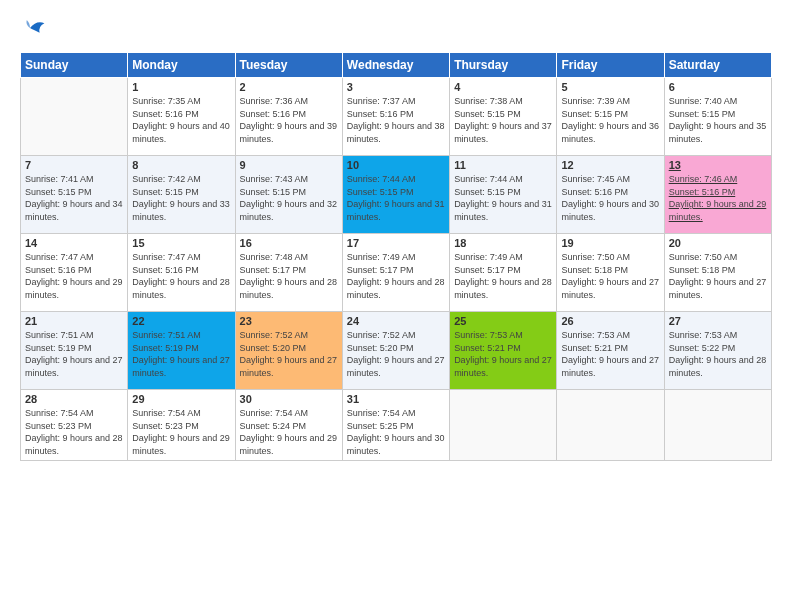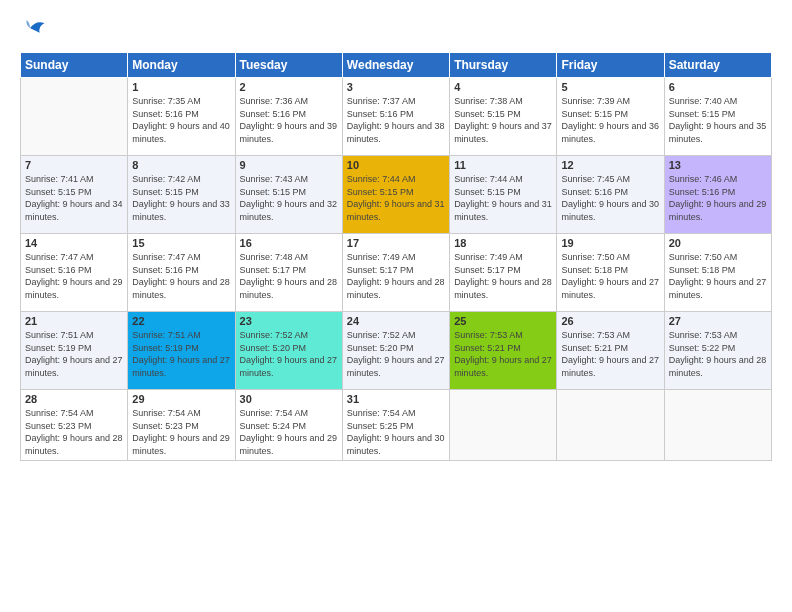--- a/index.html
+++ b/index.html
@@ -163,33 +163,33 @@
             <div class="cell-content">Sunrise: 7:41 AM<br>Sunset: 5:15 PM<br>Daylight: 9 hours and 34 minutes.</div>
           </td>
           <td style="background: rgb(240, 244, 250);">
             <span class="day-num">8</span>
             <div class="cell-content">Sunrise: 7:42 AM<br>Sunset: 5:15 PM<br>Daylight: 9 hours and 33 minutes.</div>
           </td>
           <td style="background: rgb(240, 244, 250);">
             <span class="day-num">9</span>
             <div class="cell-content">Sunrise: 7:43 AM<br>Sunset: 5:15 PM<br>Daylight: 9 hours and 32 minutes.</div>
           </td>
-          <td style="background: #eab308;">
+          <td style="background: #0ea5e9;">
             <span class="day-num">10</span>
             <div class="cell-content">Sunrise: 7:44 AM<br>Sunset: 5:15 PM<br>Daylight: 9 hours and 31 minutes.</div>
           </td>
           <td style="background: rgb(240, 244, 250);">
             <span class="day-num">11</span>
             <div class="cell-content">Sunrise: 7:44 AM<br>Sunset: 5:15 PM<br>Daylight: 9 hours and 31 minutes.</div>
           </td>
           <td style="background: rgb(240, 244, 250);">
             <span class="day-num">12</span>
             <div class="cell-content">Sunrise: 7:45 AM<br>Sunset: 5:16 PM<br>Daylight: 9 hours and 30 minutes.</div>
           </td>
-          <td style="background: #c4b5fd;">
+          <td style="background: #f9a8d4; text-decoration: underline;">
             <span class="day-num">13</span>
             <div class="cell-content">Sunrise: 7:46 AM<br>Sunset: 5:16 PM<br>Daylight: 9 hours and 29 minutes.</div>
           </td>
         </tr>
         <tr>
           <td>
             <span class="day-num">14</span>
             <div class="cell-content">Sunrise: 7:47 AM<br>Sunset: 5:16 PM<br>Daylight: 9 hours and 29 minutes.</div>
           </td>
           <td>
@@ -219,21 +219,21 @@
         </tr>
         <tr>
           <td style="background: rgb(240, 244, 250);">
             <span class="day-num">21</span>
             <div class="cell-content">Sunrise: 7:51 AM<br>Sunset: 5:19 PM<br>Daylight: 9 hours and 27 minutes.</div>
           </td>
           <td style="background: #0ea5e9;">
             <span class="day-num">22</span>
             <div class="cell-content">Sunrise: 7:51 AM<br>Sunset: 5:19 PM<br>Daylight: 9 hours and 27 minutes.</div>
           </td>
-          <td style="background: #5eead4;">
+          <td style="background: #fdba74;">
             <span class="day-num">23</span>
             <div class="cell-content">Sunrise: 7:52 AM<br>Sunset: 5:20 PM<br>Daylight: 9 hours and 27 minutes.</div>
           </td>
           <td style="background: rgb(240, 244, 250);">
             <span class="day-num">24</span>
             <div class="cell-content">Sunrise: 7:52 AM<br>Sunset: 5:20 PM<br>Daylight: 9 hours and 27 minutes.</div>
           </td>
           <td style="background: #84cc16;">
             <span class="day-num">25</span>
             <div class="cell-content">Sunrise: 7:53 AM<br>Sunset: 5:21 PM<br>Daylight: 9 hours and 27 minutes.</div>

